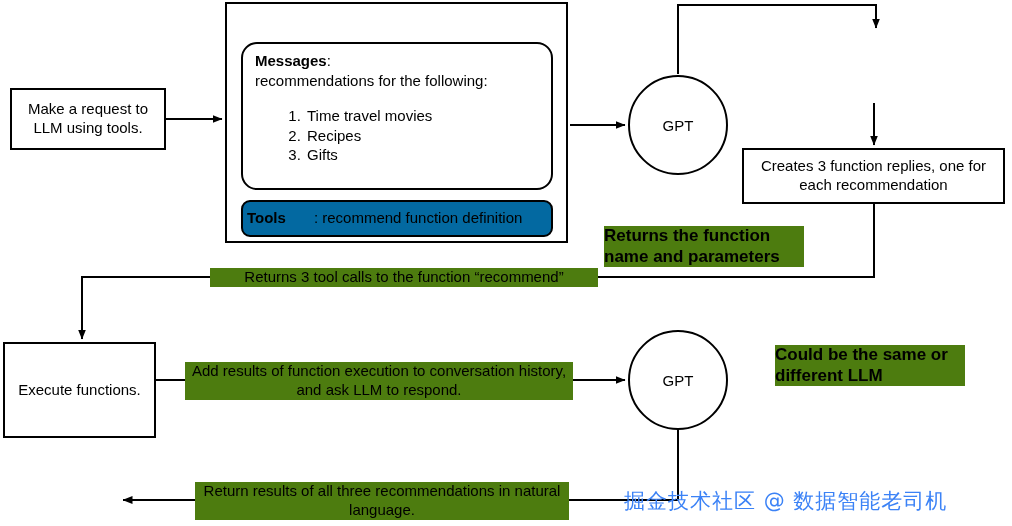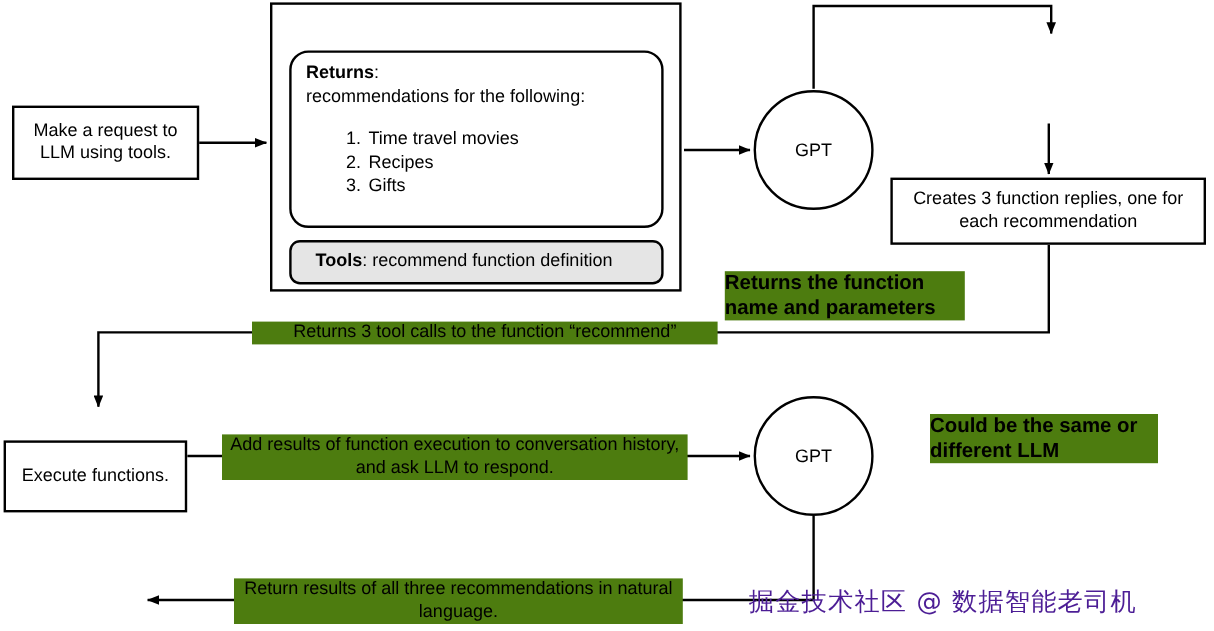--- a/index.html
+++ b/index.html
@@ -74,26 +74,27 @@
     padding: 0 0 0 34px;
     list-style: decimal;
   }
   #messages-box ol li { padding-left: 2px; }
   #tools-box {
     position: absolute;
     left: 14px; top: 196px; width: 312px; height: 37px;
     box-sizing: border-box;
     border: 2px solid #000000;
     border-radius: 9px;
-    background: #e5e5e5;
+    background: #0369a1;
     display: flex;
     align-items: center;
-    padding-left: 20px;
+    padding-left: 4px;
     font-size: 15px;
     text-align: left;
+    gap: 28px;
   }
   #tools-box .bold { font-weight: bold; }
 
   
   .gpt-circle {
     position: absolute;
     box-sizing: border-box;
     width: 100px; height: 100px;
     border: 2px solid #000000;
     border-radius: 50%;
@@ -113,23 +114,22 @@
     padding: 0 5px;
   }
   #creates-box {
     left: 742px; top: 148px; width: 263px; height: 56px;
     font-size: 15px;
     padding: 0 5px;
   }
 
   
   #execute-box {
-    left: 3px; top: 342px; width: 153px; height: 60px;
-    font-size: 15px;
-    margin-top: 25px;
+    left: 3px; top: 342px; width: 153px; height: 96px;
+    font-size: 15px;
   }
 
   
   .label {
     position: absolute;
     background: #4d7c0f;
     font-size: 15px;
     line-height: 1.25;
     text-align: center;
   }
@@ -156,21 +156,21 @@
   }
   #note-could-be-same {
     left: 775px; top: 345px; width: 190px;
   }
 
   
   #watermark {
     position: absolute;
     left: 624px; top: 487px;
     font-size: 21px;
-    color: #4c1d95;
+    color: #3b82f6;
     letter-spacing: 1px;
     white-space: nowrap;
     font-family: "DejaVu Sans", sans-serif;
   }
 </style>
 </head>
 <body>
 
 <div id="canvas">
 
@@ -195,21 +195,21 @@
 
     <polyline points="678,430 678,500 123,500" fill="none" stroke="#000000" stroke-width="2" marker-end="url(#arrow)"></polyline>
   </svg>
 
   <div class="node" id="make-request">Make a request to LLM using tools.</div>
 
   <div class="node" id="request-box">
 
     <div id="messages-box">
       <div>
-        <span class="bold">Returns</span><span>:</span>
+        <span class="bold">Messages</span><span>:</span>
       </div>
       <div>recommendations for the following:</div>
       <ol>
         <li>Time travel movies</li>
         <li>Recipes</li>
         <li>Gifts</li>
       </ol>
     </div>
 
     <div id="tools-box">

